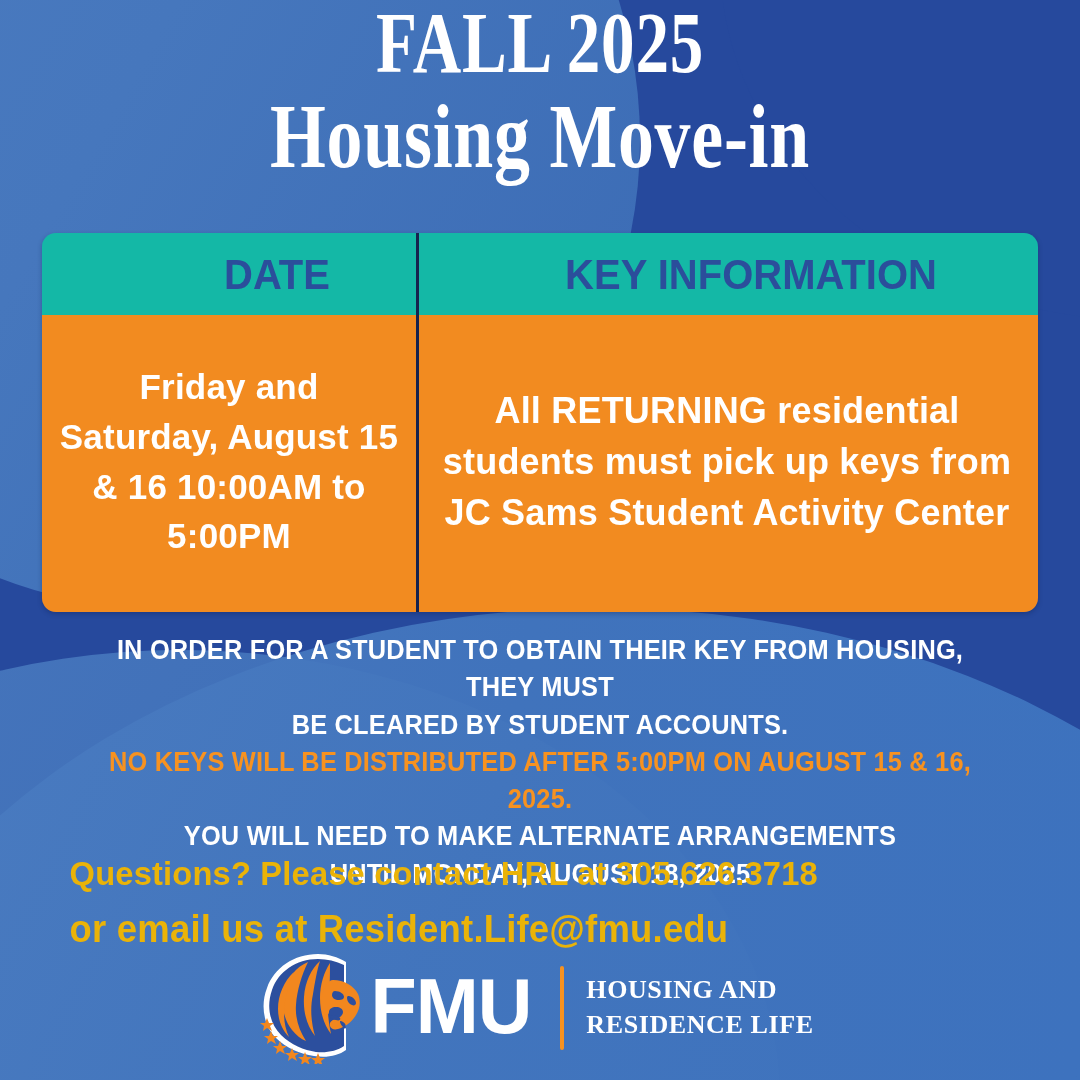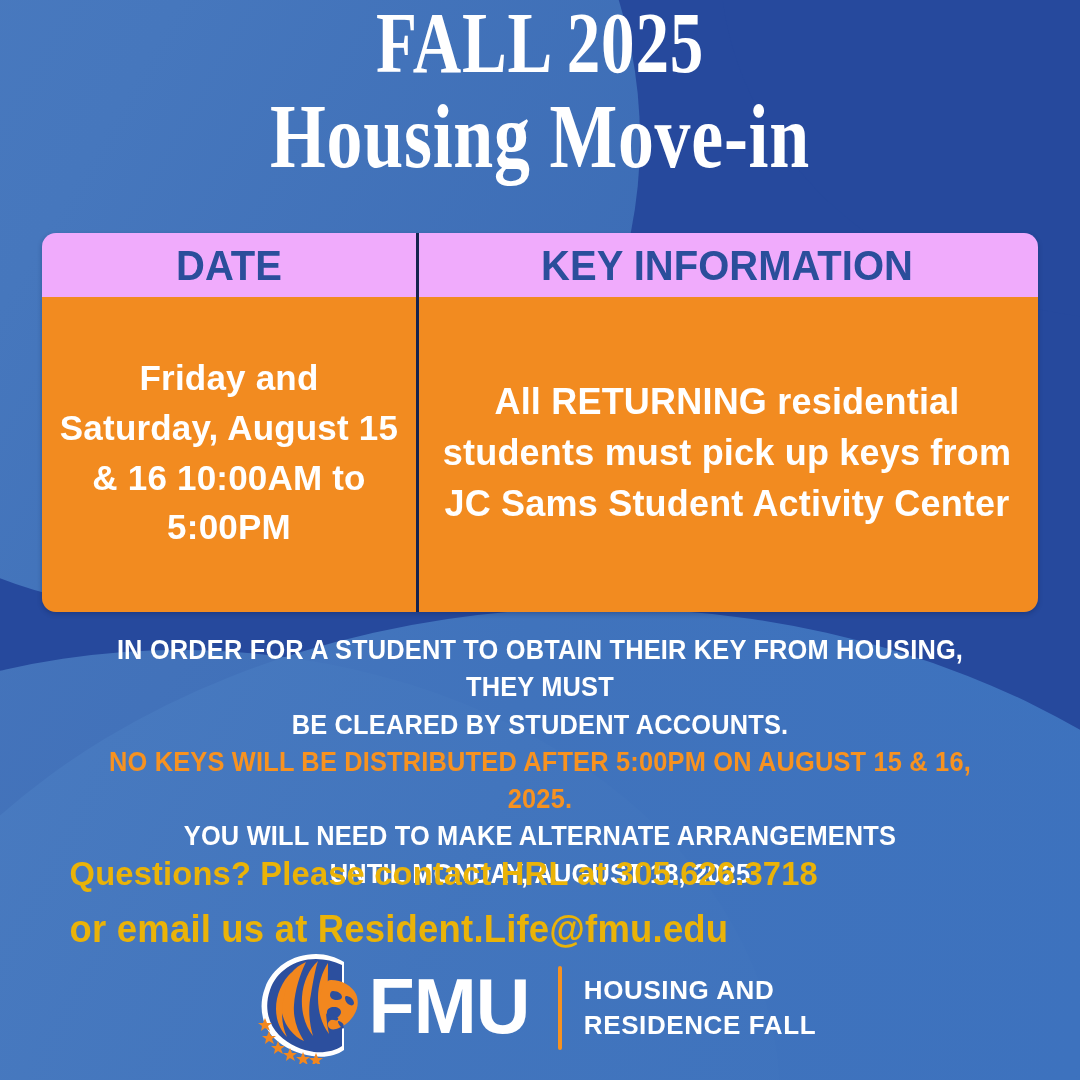--- a/index.html
+++ b/index.html
@@ -107,23 +107,24 @@
     width: 100%;
     height: 100%;
     display: flex;
     flex-direction: column;
     border-radius: 14px;
     overflow: hidden;
     box-shadow: 0 2px 5px rgba(10,25,70,0.30);
   }
   .thead {
     display: flex;
-    height: 64px;
-    background: #f0abfc;
+    height: 82px;
+    background: #14b8a6;
     flex: 0 0 auto;
+    padding-left: 48px;
   }
   .tbody {
     display: flex;
     flex: 1 1 auto;
     background: #F28B20;
   }
   .col-date   { width: 374px; flex: 0 0 374px; }
   .col-key    { flex: 1 1 auto; }
 
   .th {
@@ -231,21 +232,21 @@
     margin: 0 22px 0 26px;
     border-radius: 2px;
   }
   .logo-sub {
     color: #FFFFFF;
     font-weight: bold;
     font-size: 26px;
     line-height: 1.34;
     letter-spacing: 0.6px;
   }
-  .logo-sub span { display: block; }
+  .logo-sub span { display: block; font-family: Liberation Serif, serif; }
 </style>
 </head>
 <body>
 
 <div id="poster">
 
   <div class="bg-layer">
     <div class="blob-tl"></div>
     <div class="blob-br"></div>
     <div class="blob-br-2"></div>
@@ -322,18 +323,18 @@
           </g>
         </svg>
       </span>
 
       <span class="fmu-word">FMU</span>
 
       <span class="logo-bar"></span>
 
       <span class="logo-sub">
         <span>HOUSING AND</span>
-        <span>RESIDENCE FALL</span>
+        <span>RESIDENCE LIFE</span>
       </span>
     </div>
 
   </div>
 </div>
 
 </body></html>

